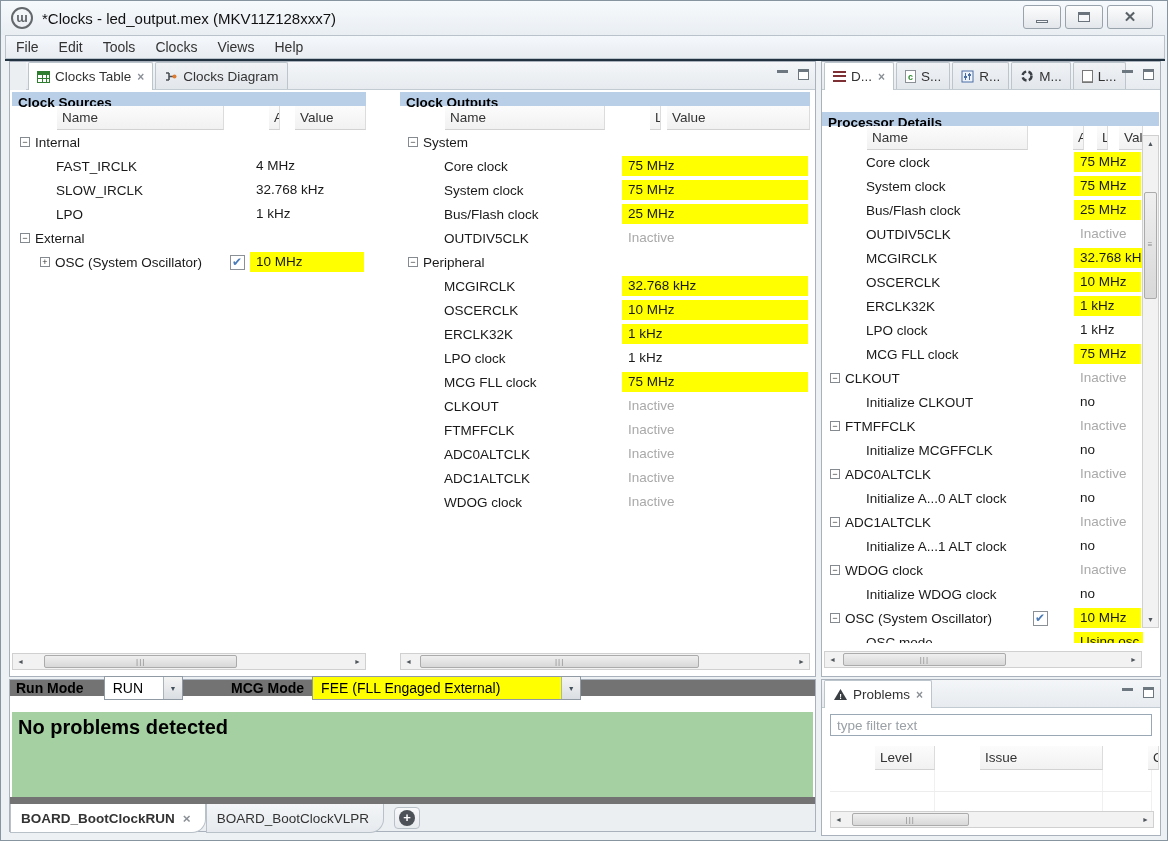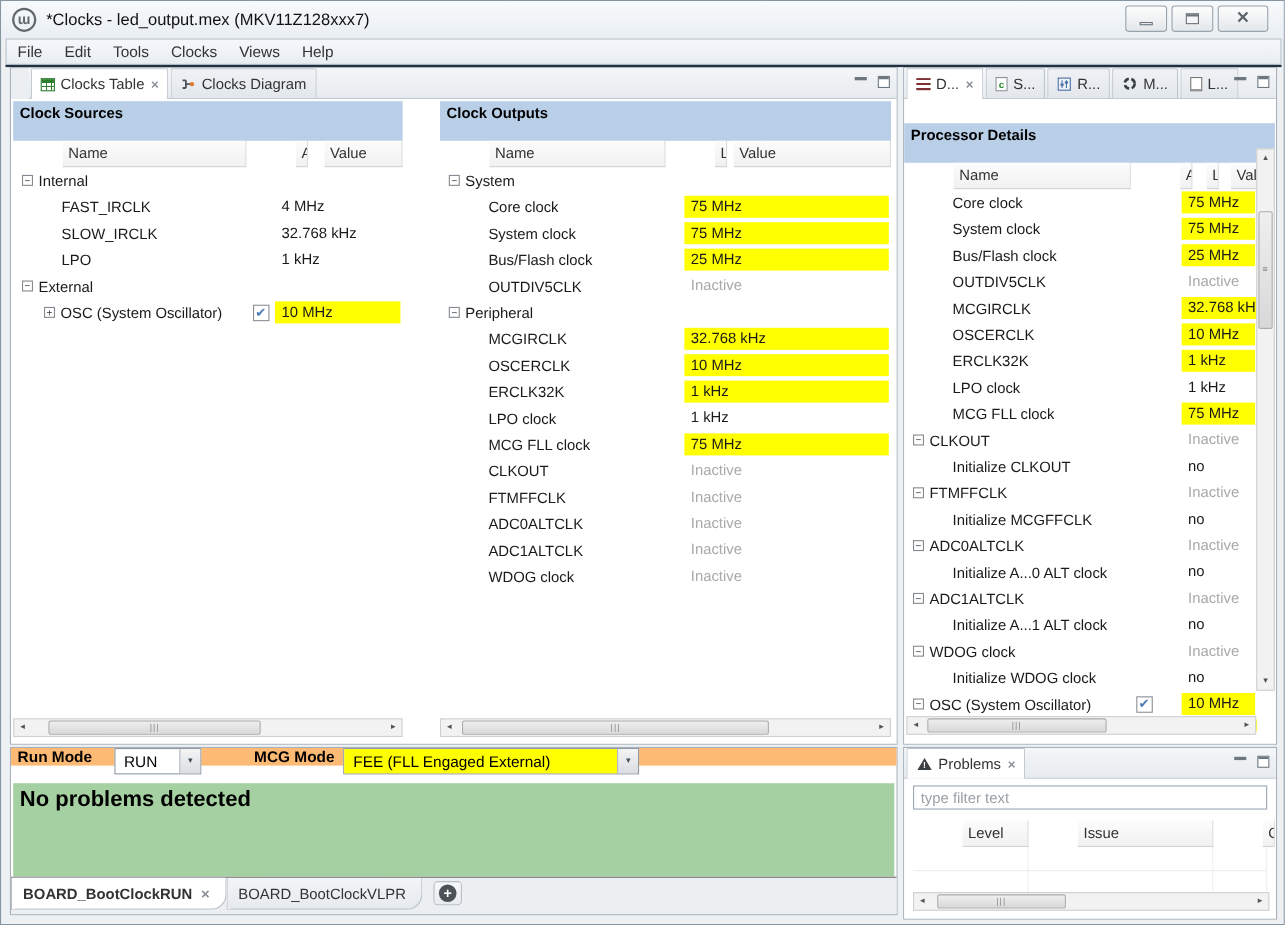--- a/index.html
+++ b/index.html
@@ -40,21 +40,21 @@
   .tab.active { background:#fff; height:28px; margin-bottom:-1px; }
   .tab .close { margin-left:6px; font-size:12px; color:#8a9096; font-weight:bold; }
   .tab .ticon { margin-right:5px; display:inline-flex; }
   .strip-ctl { position:absolute; right:6px; top:7px; display:flex; gap:10px; }
   .mini { width:11px; height:4px; border-bottom:3px solid #6d7780; }
   .maxi { width:11px; height:11px; border:1px solid #6d7780; box-shadow:inset 0 2px #6d7780; background:#fff; }
   .content { position:absolute; left:0; right:0; top:28px; bottom:0; background:#fff; }
 
   
   .panel { position:absolute; }
-  .panel-title { height:36px; background:#b9cfe8; font-weight:bold; font-size:13.5px;
+  .panel-title { height:14px; background:#b9cfe8; font-weight:bold; font-size:13.5px;
                  line-height:22px; padding:0 6px; color:#000; }
   .hdr-row, .tt-row { display:grid; grid-template-columns:var(--cols); height:24px; align-items:center; }
   .hdr-cell { height:24px; line-height:23px; padding:0 5px; font-size:13.5px; color:#333;
               background:linear-gradient(#fcfcfc,#f1f1f1); border-right:1px solid #dcdcdc;
               border-bottom:1px solid #d2d2d2; overflow:hidden; white-space:nowrap;margin-left:45px; }
   .tt-row { font-size:13.5px; color:#1a1a1a; }
   .tt-c { overflow:hidden; white-space:nowrap; height:24px; display:flex; align-items:center; }
   .tt-name { }
   .tt-mid { justify-content:center; }
   .exp { display:inline-block; width:10px; height:10px; border:1px solid #848a90; background:#fff;
@@ -85,31 +85,31 @@
     linear-gradient(to right,transparent 0 4px,#2f7d2f 4px 5px,transparent 5px 8px,#2f7d2f 8px 9px,transparent 9px),
     linear-gradient(to bottom,transparent 0 6px,#2f7d2f 6px 7px,transparent 7px); }
   .icon-list { width:13px; height:11px;
     background: linear-gradient(to bottom,#7d2f33 0 2px,transparent 2px 4.5px,#7d2f33 4.5px 6.5px,transparent 6.5px 9px,#7d2f33 9px 11px); }
   .icon-cfile { width:11px; height:13px; border:1px solid #8a9096; background:#fff; font-size:9px;
     font-weight:bold; color:#2e8b2e; text-align:center; line-height:12px; }
   .icon-page { width:11px; height:13px; border:1px solid #777; background:#fff;
     box-shadow: inset 0 -3px 0 -2px #999, inset 0 -6px 0 -5px #999, inset 0 -9px 0 -8px #999; }
 
   
-  .modebar { position:absolute; left:0; right:0; top:0; height:16px; background:#fdba74;
-             display:flex; align-items:flex-start; font-size:14px; }
+  .modebar { position:absolute; left:0; right:0; top:0; height:16px; background:#737373;
+             display:flex; align-items:center; font-size:14px; }
   .modebar b { color:#000; }
   .combo { display:inline-flex; height:24px; border:1px solid #8f9aa5; background:#fff; align-items:stretch; }
   .combo .txt { padding:0 8px; line-height:22px; font-size:14px; white-space:nowrap; overflow:hidden; }
   .combo .btn { width:19px; border-left:1px solid #aab4bd; background:linear-gradient(#f4f4f4,#dadee2);
                 display:flex; align-items:center; justify-content:center; font-size:7px; color:#43505c; }
   .status-green { position:absolute; left:2px; right:2px; top:32px; bottom:34px; background:#a5d1a2;
                   font-size:20px; font-weight:bold; color:#000; padding:4px 6px; }
   .cfgstrip { position:absolute; left:0; right:0; bottom:0; height:34px; background:#eceff2;
-              border-top:1px solid #737373; display:flex; align-items:flex-start; }
+              border-top:7px solid #737373; display:flex; align-items:flex-start; }
   .cfgtab { display:flex; align-items:center; height:29px; padding:0 14px 0 10px; font-size:13.5px;
             border:1px solid #b8c0c8; border-top:none; border-radius:0 0 14px 0;
             background:linear-gradient(#f3f5f7,#e6eaee); color:#333; }
   .cfgtab.active { background:#fff; font-weight:bold; }
   .addbtn { width:26px; height:22px; margin:3px 0 0 10px; border:1px solid #b8c0c8; border-radius:4px;
             background:linear-gradient(#f7f8f9,#e8ebee); display:flex; align-items:center; justify-content:center; }
   .addbtn .circ { width:16px; height:16px; border-radius:50%; background:#4c5258; color:#fff;
                   font-size:13px; line-height:15px; text-align:center; font-weight:bold; }
 
   

